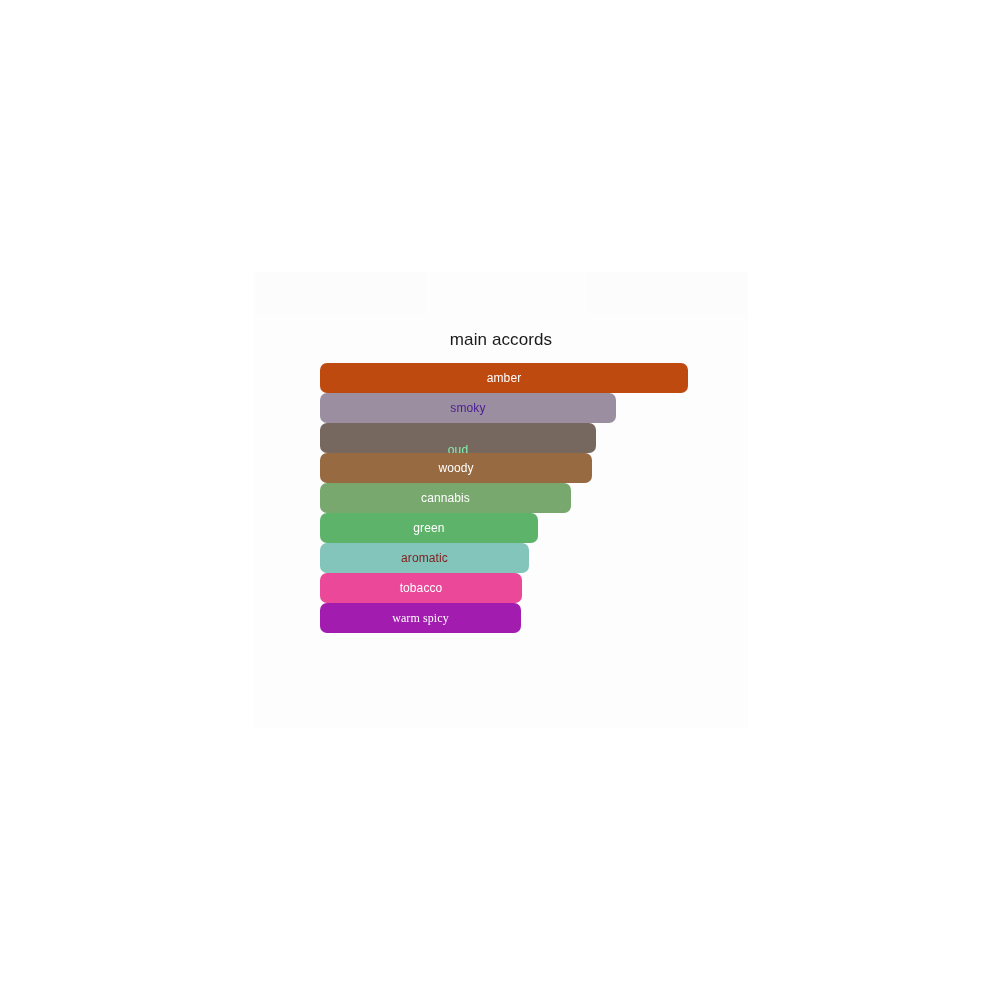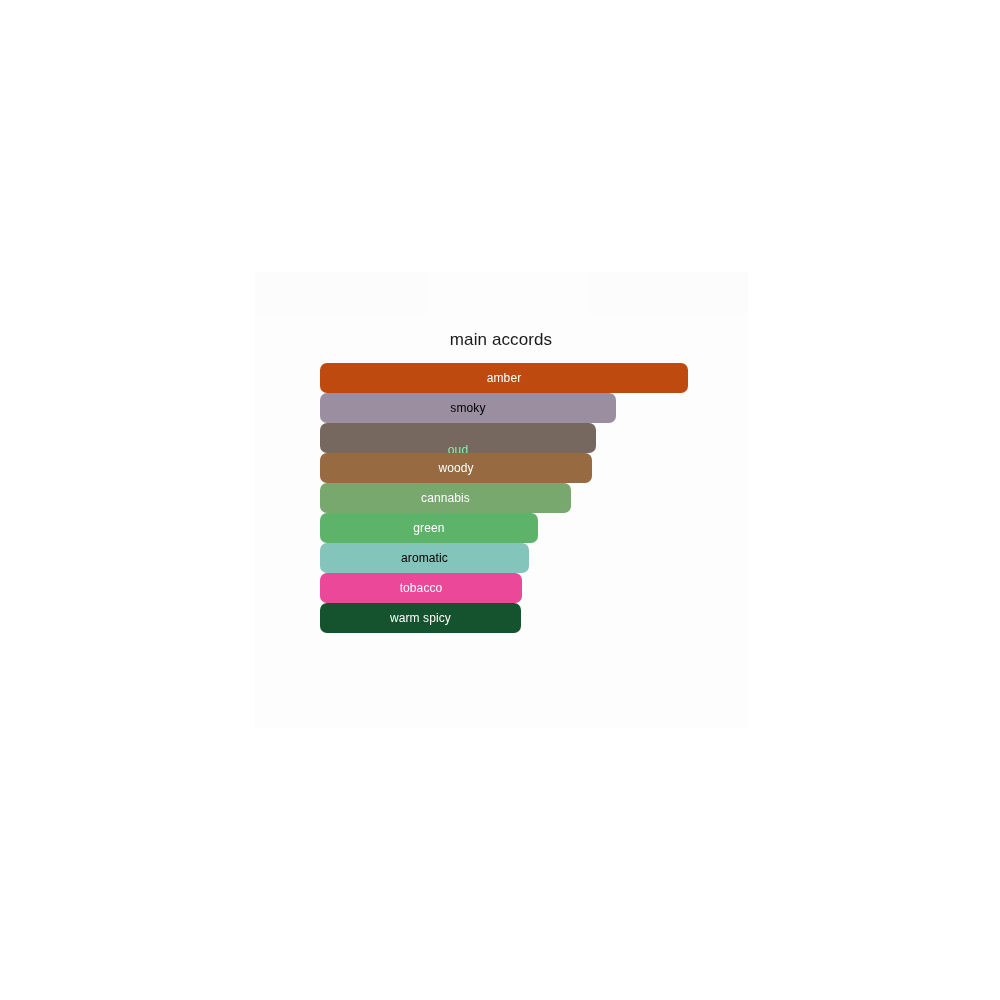--- a/index.html
+++ b/index.html
@@ -97,21 +97,21 @@
     <div id="chart-title">main accords</div>
 
     <div id="bars">
         <div class="bar-row">
           <div class="bar" style="width: 368px; background: rgb(191, 74, 16);">
             <span class="bar-label" style="color: rgb(255, 255, 255);">amber</span>
           </div>
         </div>
         <div class="bar-row">
           <div class="bar" style="width: 295.872px; background: rgb(154, 142, 160);">
-            <span class="bar-label" style="color: #000000;">smoky</span>
+            <span class="bar-label" style="color: #4c1d95;">smoky</span>
           </div>
         </div>
         <div class="bar-row">
           <div class="bar" style="width: 276px; background: rgb(118, 104, 95);">
             <span class="bar-label" style="color: #86efac; margin-top: 24px;">oud</span>
           </div>
         </div>
         <div class="bar-row">
           <div class="bar" style="width: 271.952px; background: rgb(151, 106, 65);">
             <span class="bar-label" style="color: rgb(255, 255, 255);">woody</span>
@@ -122,29 +122,29 @@
             <span class="bar-label" style="color: rgb(255, 255, 255);">cannabis</span>
           </div>
         </div>
         <div class="bar-row">
           <div class="bar" style="width: 217.856px; background: rgb(94, 179, 106);">
             <span class="bar-label" style="color: rgb(255, 255, 255);">green</span>
           </div>
         </div>
         <div class="bar-row">
           <div class="bar" style="width: 209.024px; background: rgb(131, 196, 187);">
-            <span class="bar-label" style="color: #000000; text-align: center;">aromatic</span>
+            <span class="bar-label" style="color: #7f1d1d; text-align: center;">aromatic</span>
           </div>
         </div>
         <div class="bar-row">
           <div class="bar" style="width: 202.032px; background: #ec4899;">
             <span class="bar-label" style="color: rgb(255, 255, 255);">tobacco</span>
           </div>
         </div>
         <div class="bar-row">
-          <div class="bar" style="width: 200.928px; background: #14532d;">
+          <div class="bar" style="width: 200.928px; background: #a21caf; font-family: Liberation Serif, serif;">
             <span class="bar-label" style="color: rgb(255, 255, 255);">warm spicy</span>
           </div>
         </div>
       </div>
 
   </div>
 </div>
 
 </body></html>

